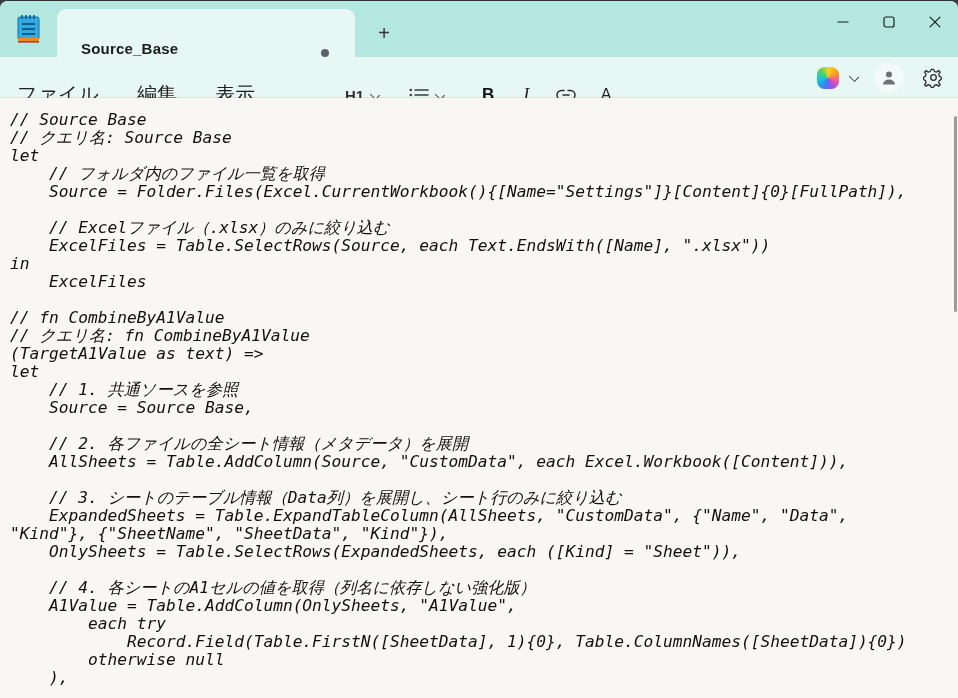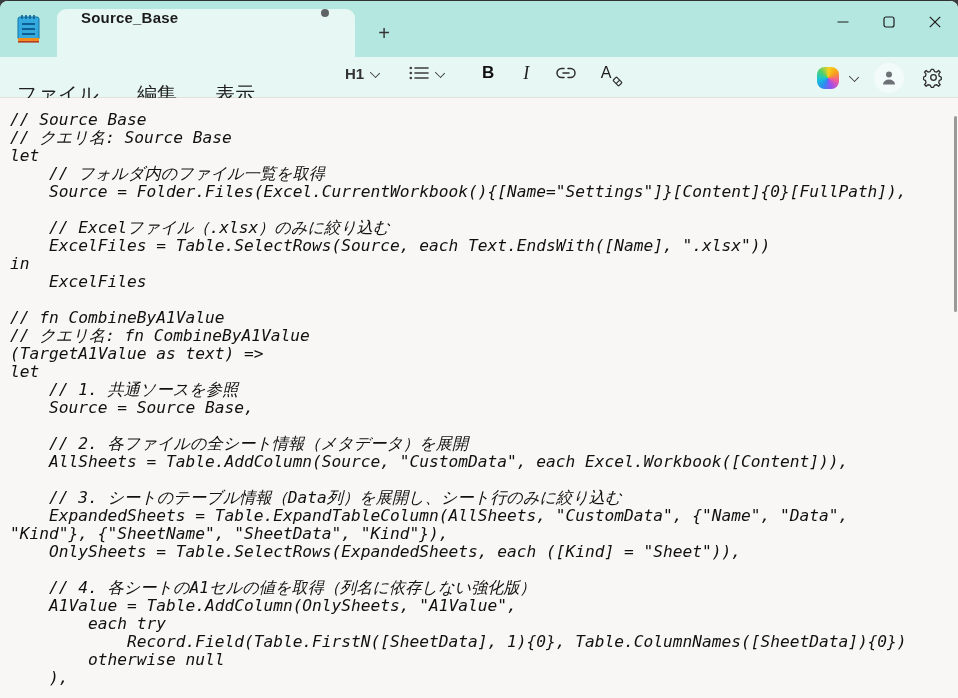--- a/index.html
+++ b/index.html
@@ -30,21 +30,21 @@
     position: absolute;
     left: 15px; top: 12px;
     width: 27px; height: 31px;
   }
   .tab {
     position: absolute;
     left: 57px; top: 8px;
     width: 298px; height: 48px;
     background: #e7f7f3;
     border-radius: 9px 9px 0 0;
-    display: flex; align-items: flex-start;
+    display: flex; align-items: flex-end;
     padding: 0 16px 0 24px;
     cursor: default;
   }
   .tab-title {
     font-size: 15px;
     font-weight: 700;
     color: #1b1b1b;
     letter-spacing: .2px;
   }
   .unsaved-dot {
@@ -98,21 +98,21 @@
     color: #1f1f1f;
     margin-right: 34px;
     padding: 4px 2px;
     cursor: pointer;
     margin-top: 34px;
   }
   .tools {
     position: absolute;
     left: 340px; top: 0;
     height: 54px;
-    display: flex; align-items: flex-start;
+    display: flex; align-items: flex-end;
     gap: 8px;
   }
   .toolbtn {
     border: none; background: transparent;
     display: flex; align-items: center; justify-content: center;
     gap: 6px;
     height: 32px;
     min-width: 30px;
     padding: 0 5px;
     color: #2b2b2b;

